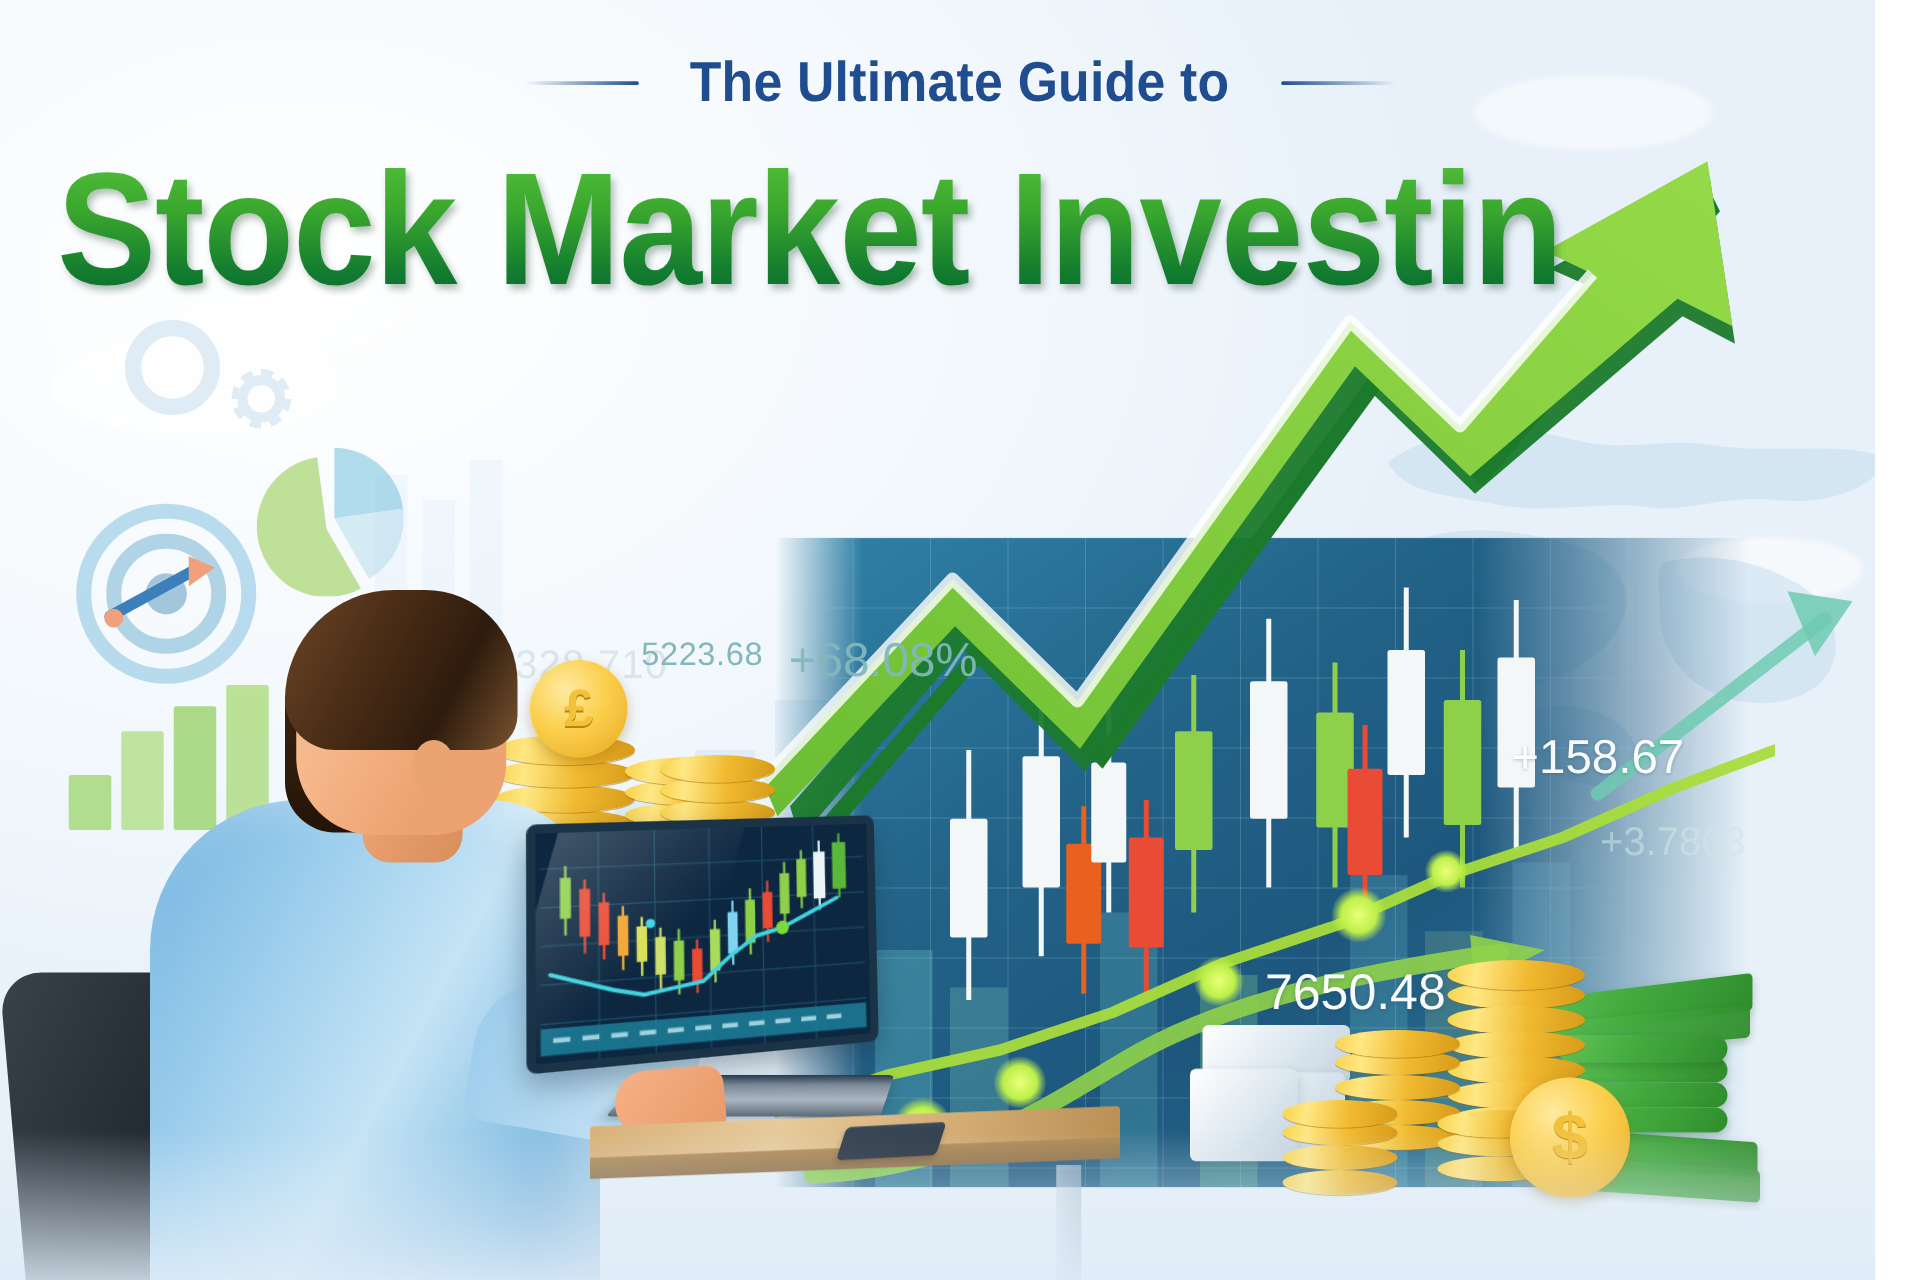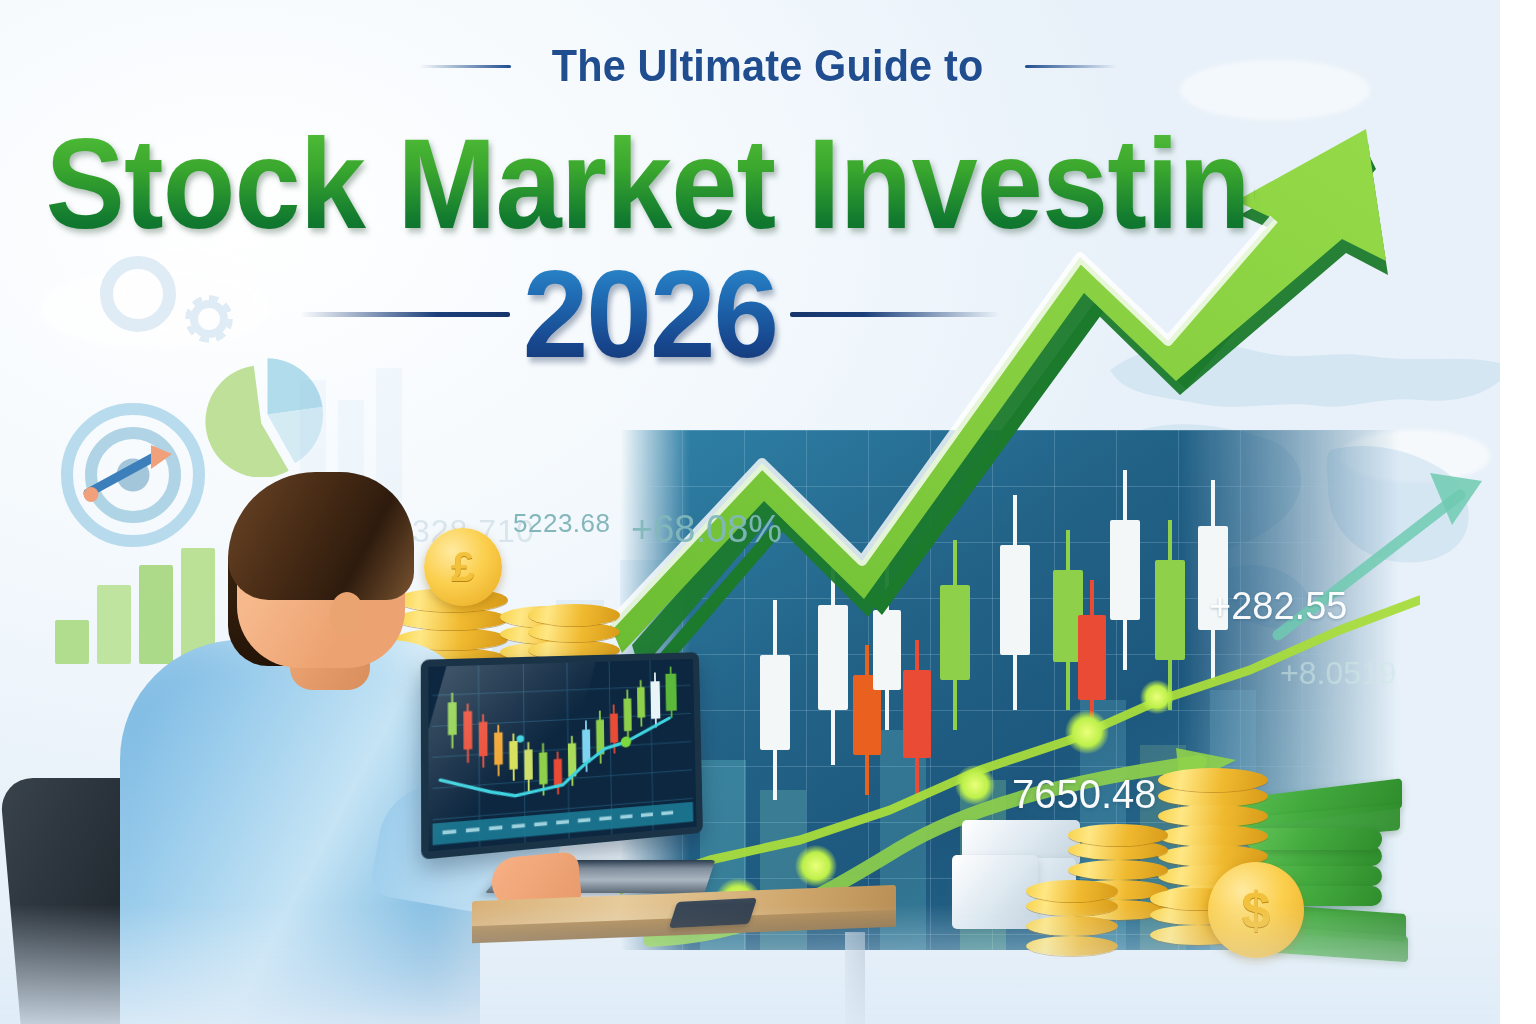--- a/index.html
+++ b/index.html
@@ -472,32 +472,27 @@
   </svg>
 
   <div class="eyebrow-wrap">
     <div class="dash-l"></div>
     <div class="eyebrow">The Ultimate Guide to</div>
     <div class="dash-r"></div>
   </div>
 
   <div class="title-main">Stock Market Investing</div>
 
-  <div class="year-row">
-    <div class="rule-l"></div>
-    <div class="year">2026</div>
-    <div class="rule-r"></div>
-  </div>
 
 
   <div class="ghost-digits">328 710</div>
   <div class="ticker-5223">5223.68</div>
   <div class="ticker-145">+68.08%</div>
-  <div class="ticker-282">+282.55</div>
-  <div class="ticker-914">+8.0519</div>
+  <div class="ticker-282">+158.67</div>
+  <div class="ticker-914">+3.7863</div>
   <div class="ticker-7650">7650.48</div>
 
   <div>
     <div class="coin" style="left:396px; top:668px; width:112px; height:22px;"></div>
     <div class="coin" style="left:396px; top:648px; width:112px; height:22px;"></div>
     <div class="coin" style="left:396px; top:628px; width:112px; height:22px;"></div>
     <div class="coin" style="left:396px; top:608px; width:112px; height:22px;"></div>
     <div class="coin" style="left:396px; top:588px; width:112px; height:24px;"></div>
 
     <div class="coin" style="left:500px; top:660px; width:100px; height:20px;"></div>

